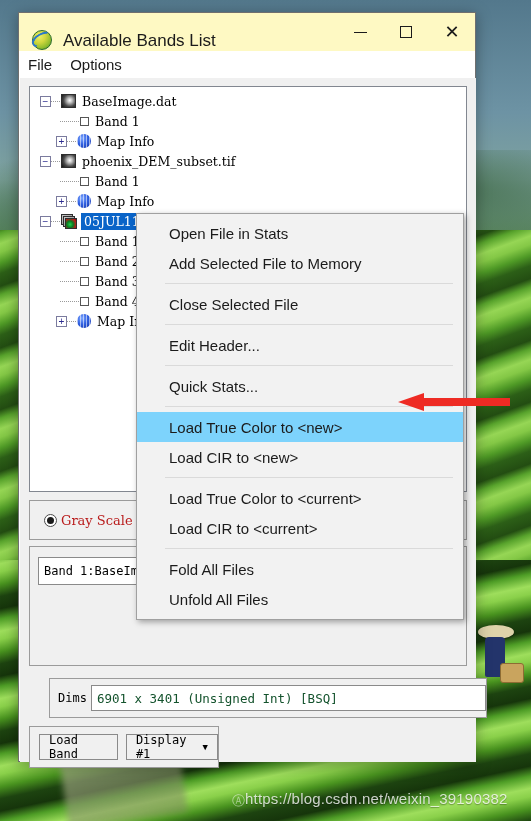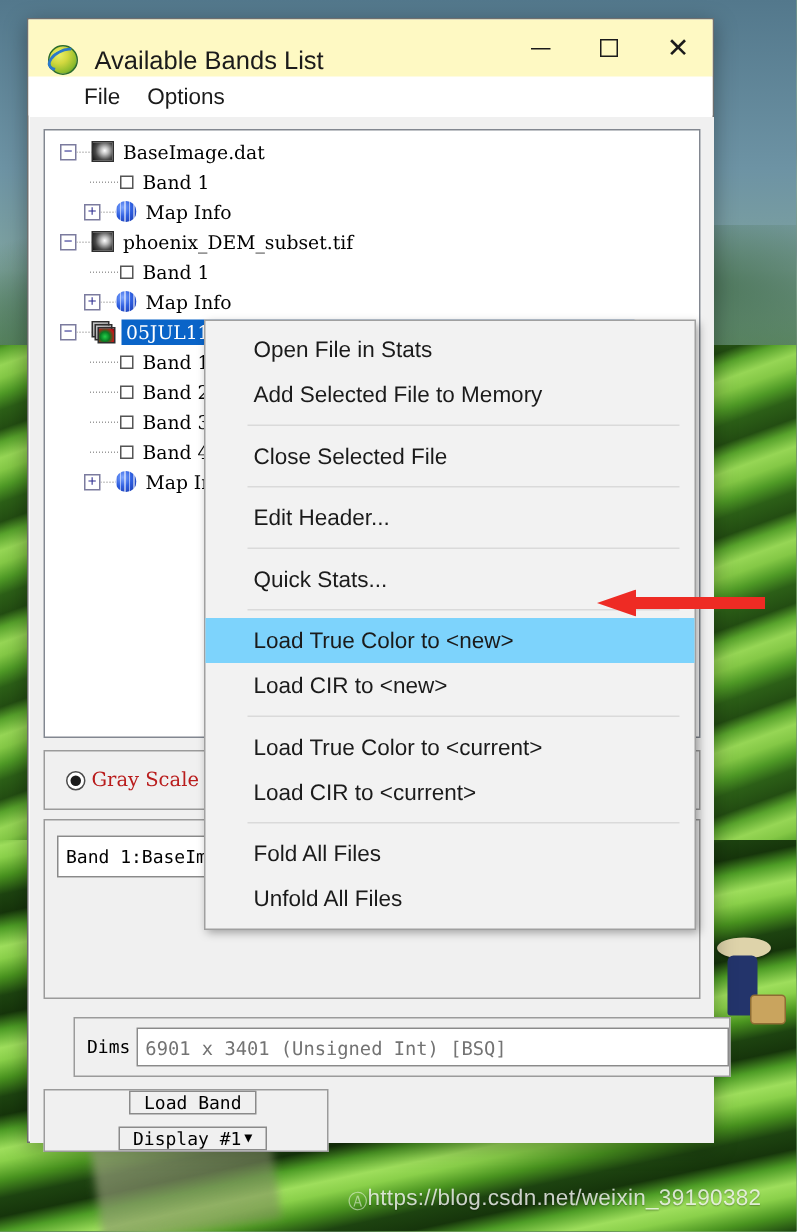--- a/index.html
+++ b/index.html
@@ -165,21 +165,21 @@
     color: #1b1b1b;
   }
   .min-glyph { width: 13px; height: 1px; background: #1b1b1b; }
   .max-glyph { width: 12px; height: 12px; border: 1.3px solid #1b1b1b; box-sizing: border-box; }
   .close-glyph { font-size: 18px; line-height: 18px; font-weight: 300; }
 
   .menubar {
     height: 26px;
     display: flex;
     align-items: center;
-    padding-left: 28px;
+    padding-left: 0;
     background: #ffffff;
     font-size: 15px;
     color: #1b1b1b;
   }
   .menubar .mitem {
     padding: 2px 9px;
     cursor: default;
   }
 
   .client {
@@ -349,36 +349,35 @@
   .dims-field {
     margin-left: 4px;
     width: 398px; height: 26px;
     background: #ffffff;
     border: 1px solid #8a8a8a;
     box-sizing: border-box;
     display: flex; align-items: center;
     padding-left: 5px;
     font-family: "DejaVu Sans Mono", "Liberation Mono", monospace;
     font-size: 12.5px;
-    color: #737373;
+    color: #14532d;
   }
 
   
   .btn-panel {
     position: absolute;
     left: 9px; top: 648px;
     width: 190px; height: 42px;
     background: #f0f0f0;
     border: 1px solid #9b9b9b;
     box-sizing: border-box;
     display: flex;
     align-items: center;
     padding-left: 9px;
     gap: 8px;
-    flex-direction: column;
   }
   .pbtn {
     height: 26px;
     background: #f0f0f0;
     border: 1px solid #8a8a8a;
     box-sizing: border-box;
     display: flex; align-items: center; justify-content: center;
     padding: 0 9px;
     font-family: "DejaVu Sans Mono", "Liberation Mono", monospace;
     font-size: 12px;

